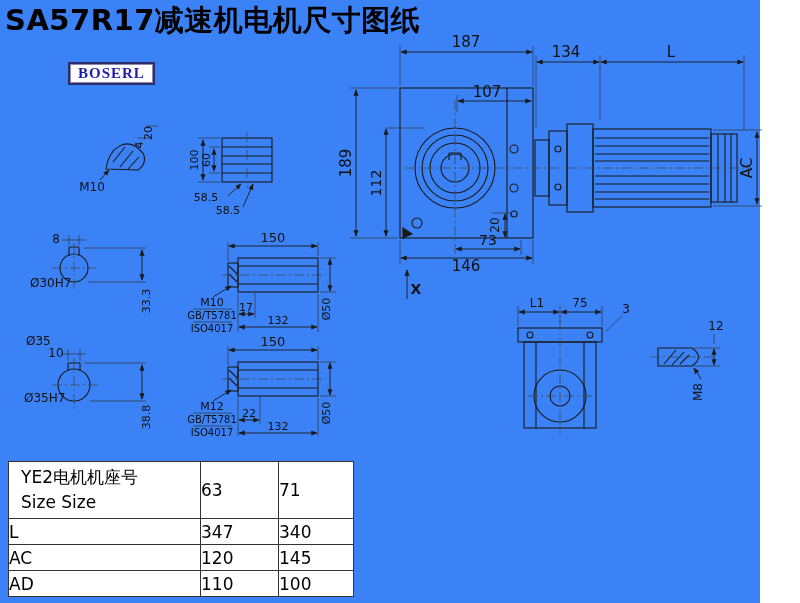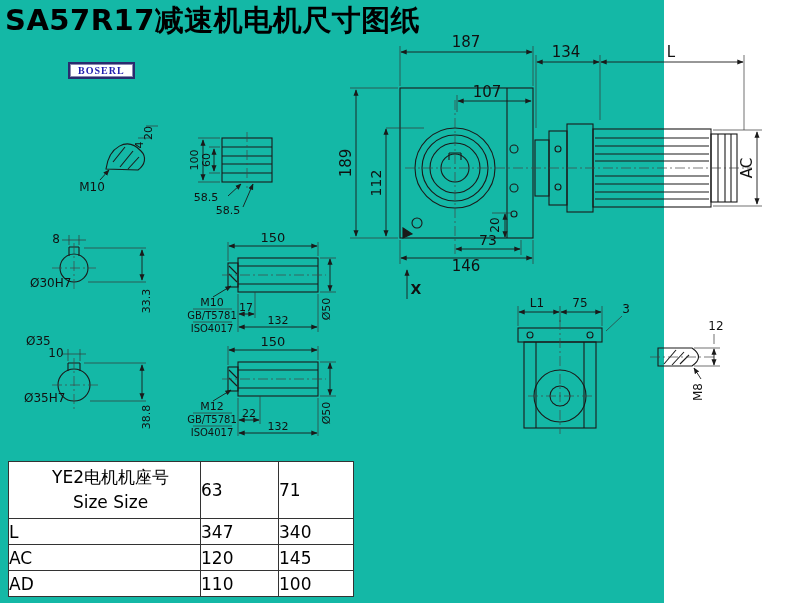--- a/index.html
+++ b/index.html
@@ -1,32 +1,32 @@
 <!DOCTYPE html>
 <html><head>
 <meta charset="utf-8">
 <style>
   * { margin:0; padding:0; box-sizing:border-box; }
   html,body { width:800px; height:603px; background:#fff; overflow:hidden;
               font-family:"Liberation Sans","DejaVu Sans",sans-serif; }
-  #canvas { position:absolute; left:0; top:0; width:664px; height:603px; background:#14b8a6;text-decoration:underline; }
+  #canvas { position:absolute; left:0; top:0; width:760px; height:603px; background:#3b82f6;text-decoration:underline; }
   .title { position:absolute; left:5px; top:1px; font-size:29px; font-weight:900; color:#000;
            font-family:"DejaVu Sans","Liberation Sans",sans-serif; letter-spacing:0.5px; }
   .logo { position:absolute; left:68px; top:62px; border:2px solid #2b2b6e;
           box-shadow: inset 0 0 0 1px #8a8ab0; padding:1px 8px; color:#1d1dae;
           font-family:"Liberation Serif","DejaVu Serif",serif; font-weight:bold;
-          font-size:10px; letter-spacing:1px; background:#fff; }
+          font-size:15px; letter-spacing:1px; background:#fff; }
   svg.drawing { position:absolute; left:0; top:0; }
   .size-table { position:absolute; left:8px; top:461px; width:345px; background:#fff;
                 border-collapse:collapse; table-layout:fixed; }
   .size-table td { border:1px solid #333; text-align:left; font-size:17px; color:#000;
                    height:26px; padding:0; font-family:"DejaVu Sans","Liberation Sans",sans-serif; }
   .size-table col.c1 { width:192px; } .size-table col.c2 { width:78px; } .size-table col.c3 { width:75px; }
   .size-table tr.hdr td { height:57px; }
-  .size-table td.lbl { text-align:center; padding-left:12px; line-height:1.45;margin-top:7px; }
+  .size-table td.lbl { text-align:left; padding-left:12px; line-height:1.45;margin-top:7px; }
 </style>
 </head>
 <body>
 
 <div id="canvas">
 
   <div class="title">SA57R17减速机电机尺寸图纸</div>
   <div class="logo">
     <span>BOSERL</span>
   </div>

